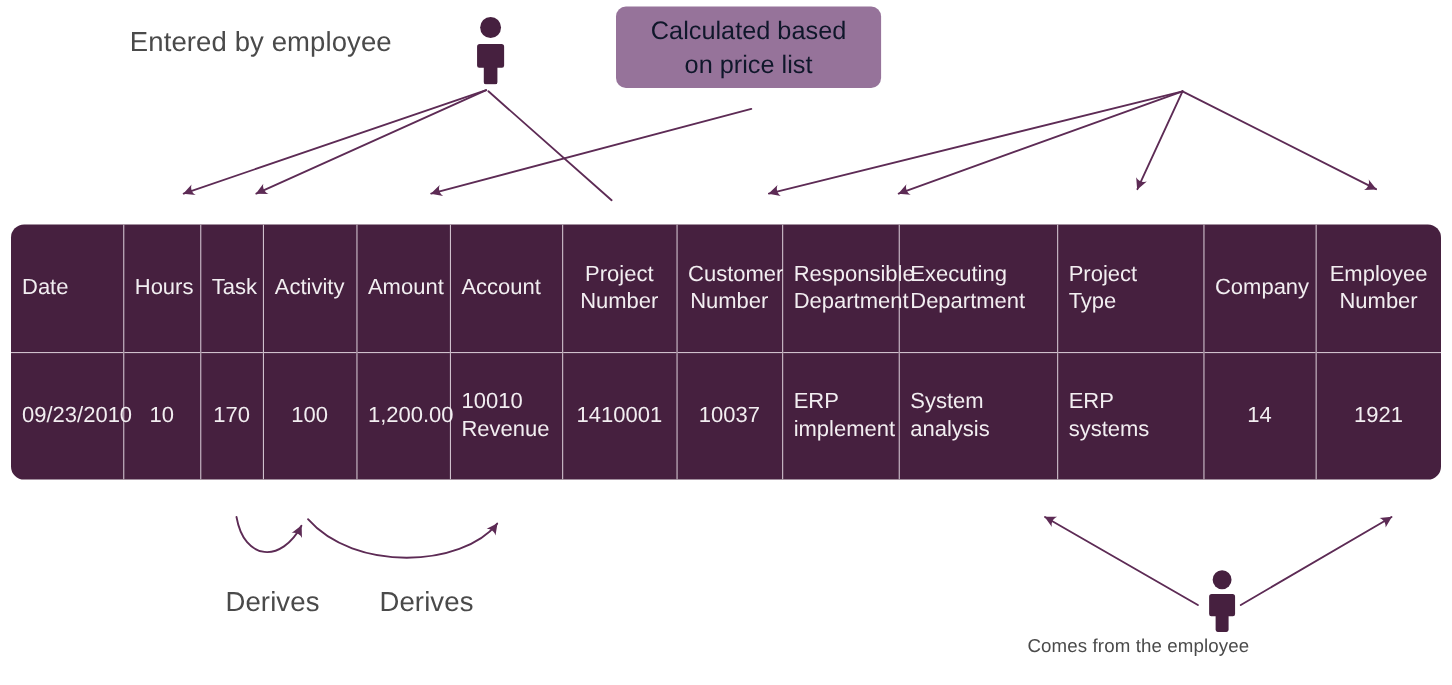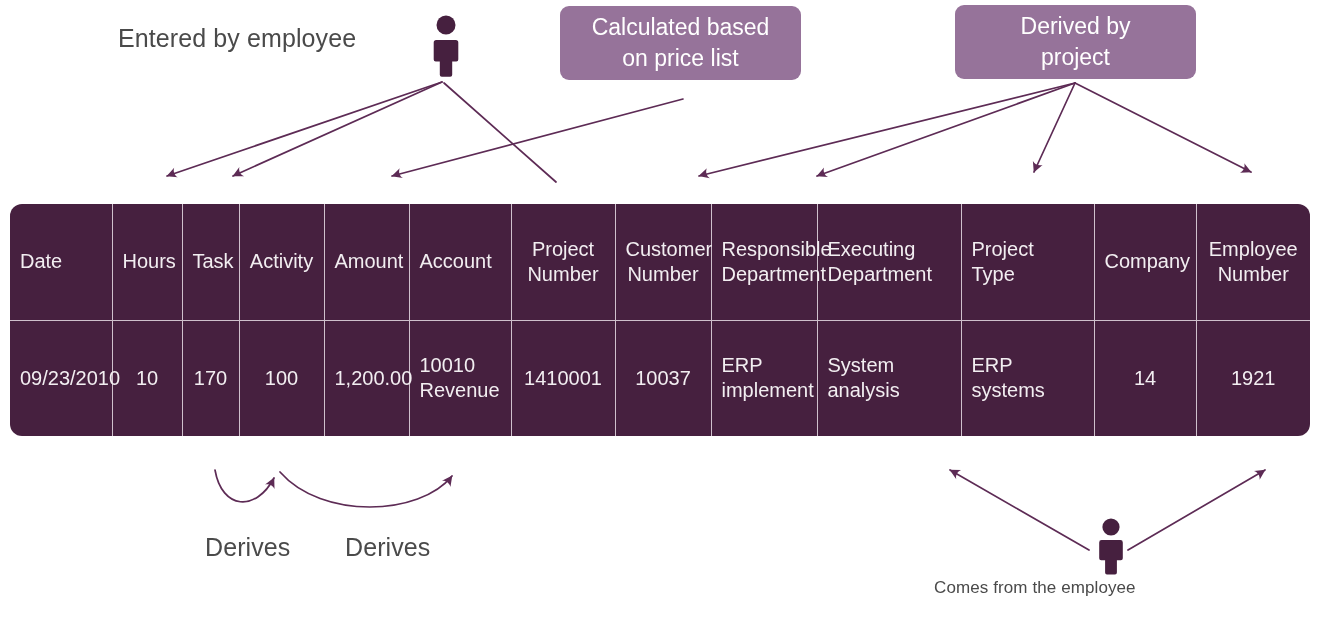--- a/index.html
+++ b/index.html
@@ -29,21 +29,21 @@
   #derives-label-2{left:345px;top:533px;font-size:25px;}
 
   
   .person-icon{position:absolute;}
 
   
   .callout-box{
     position:absolute;
     background:#96739a;
     border-radius:9px;
-    color:#ffffff;
+    color:#0f172a;
     font-size:23px;
     font-weight:300;
     line-height:31px;
     text-align:center;
     display:flex;
     align-items:center;
     justify-content:center;
     padding:0 10px;
     box-sizing:border-box;
   }
@@ -110,26 +110,20 @@
     </svg>
   </div>
 
   <div class="callout-box" id="callout-calculated">
     <div>
       <span>Calculated based</span>
       <span>on price list</span>
     </div>
   </div>
 
-  <div class="callout-box" id="callout-derived">
-    <div>
-      <span>Derived by</span>
-      <span>project</span>
-    </div>
-  </div>
 
   <div id="data-table">
     <table>
       <colgroup>
         <col class="c0">
           <col class="c1">
           <col class="c2">
           <col class="c3">
           <col class="c4">
         <col class="c5">

